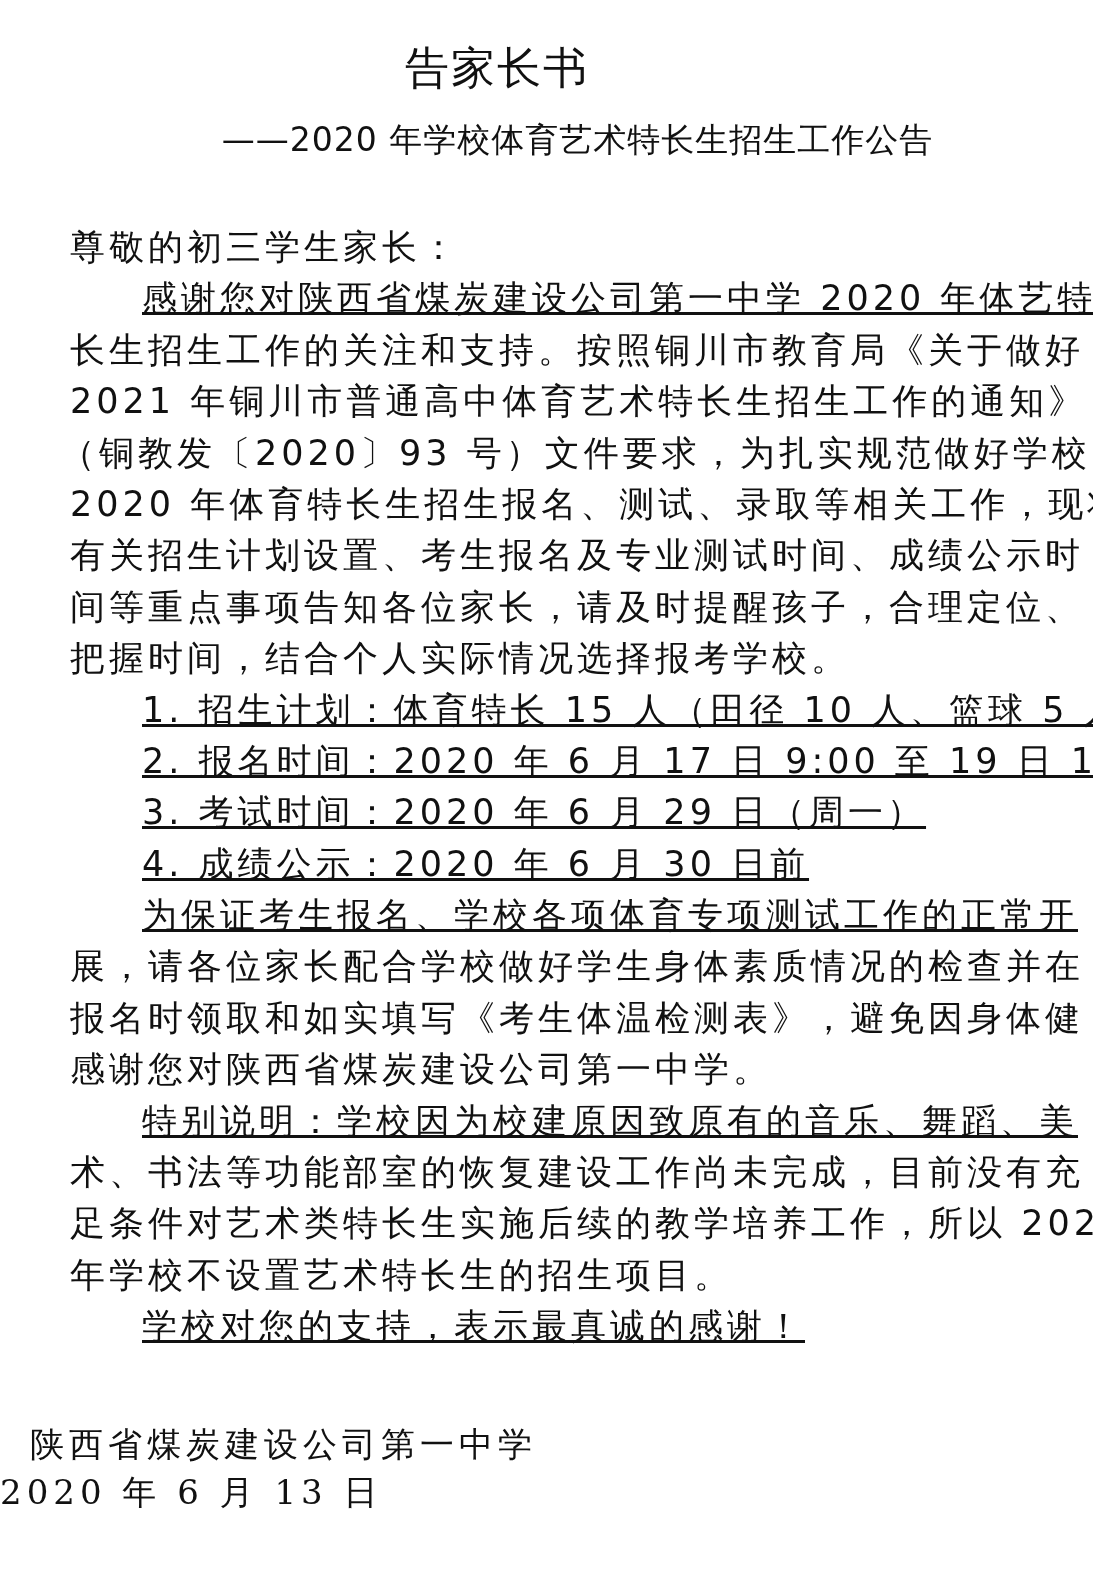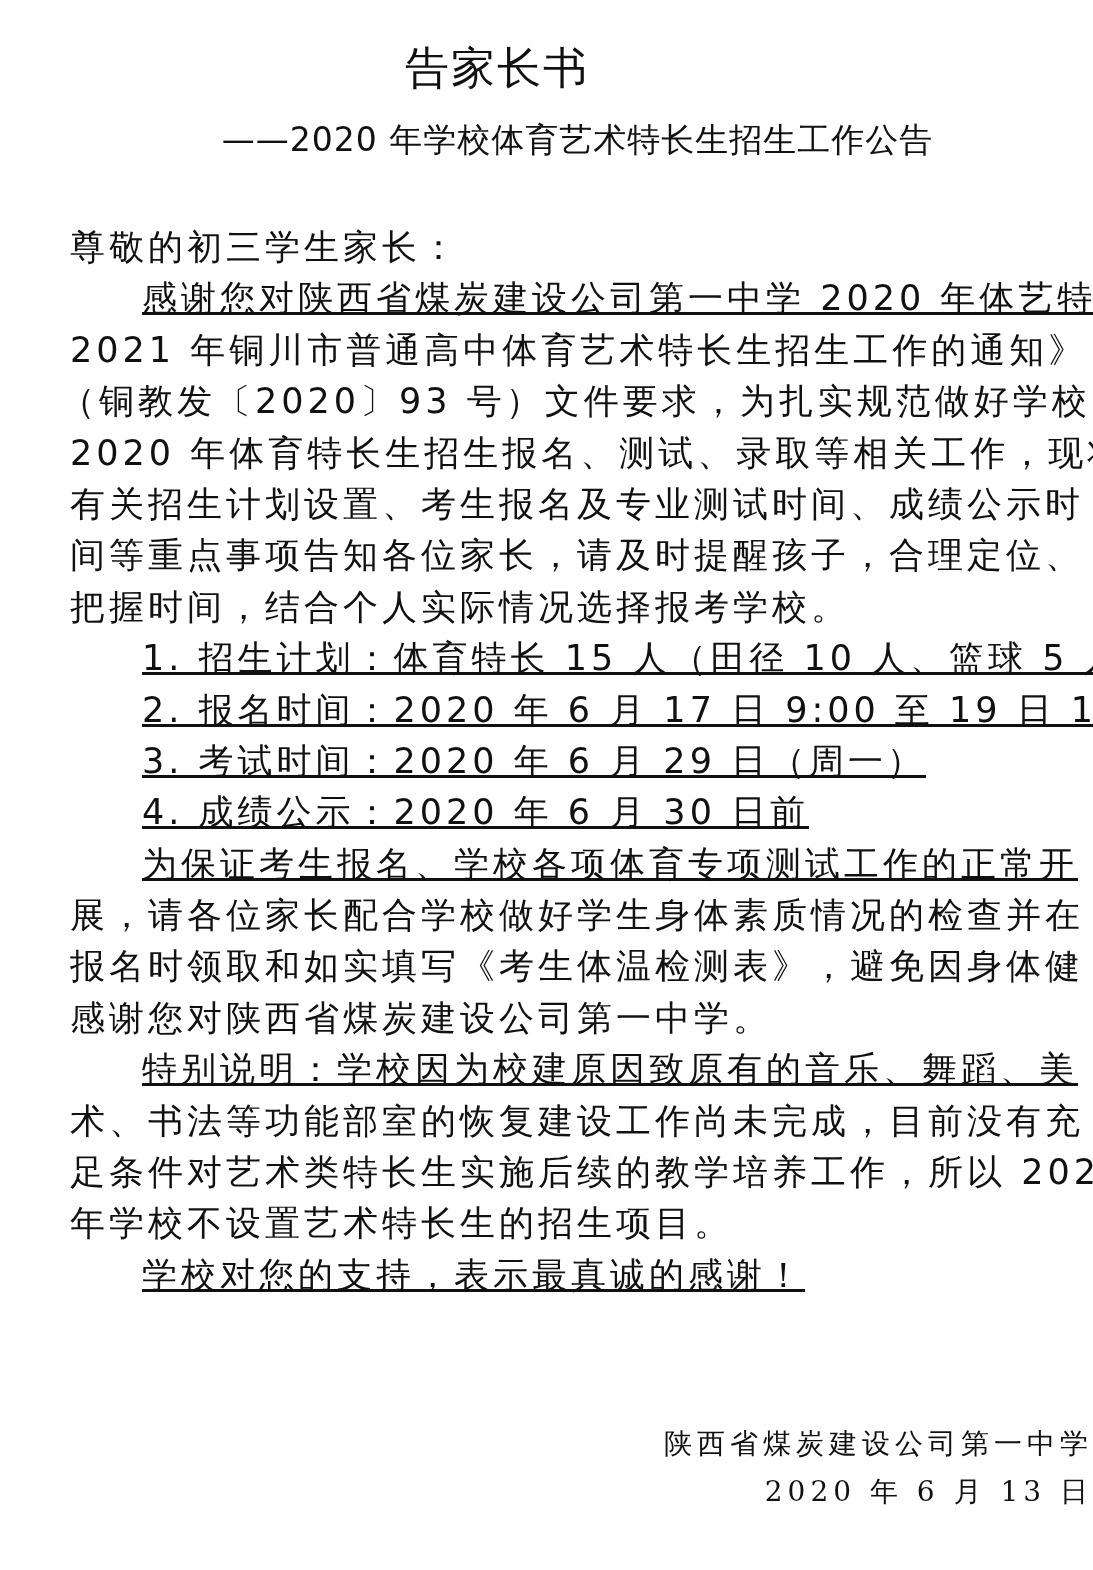--- a/index.html
+++ b/index.html
@@ -63,22 +63,22 @@
     }
     .indent {
       padding-left: 72px;
       text-decoration: underline;
     }
     .signature {
       position: absolute;
       top: 1420px;
       left: 0;
       width: 1093px;
-      text-align: right;
-      font-size: 28px;
+      text-align: left;
+      font-size: 34px;
       letter-spacing: 5px;
       font-family: "DejaVu Serif", "Liberation Serif", serif;
     }
     .signature .sig-line {
       height: 48px;
       line-height: 48px;
       white-space: nowrap;
     }
     .sig-org { padding-left: 30px; }
   </style>
@@ -88,20 +88,21 @@
 <div class="page">
 
   <div class="title">告家长书</div>
   <div class="subtitle">——2020 年学校体育艺术特长生招生工作公告</div>
 
   <div class="body-text">
     <div class="line">尊敬的初三学生家长：</div>
 
     <div>
       <div class="line indent">感谢您对陕西省煤炭建设公司第一中学 2020 年体艺特</div>
+      <div class="line">长生招生工作的关注和支持。按照铜川市教育局《关于做好</div>
       <div class="line">2021 年铜川市普通高中体育艺术特长生招生工作的通知》</div>
       <div class="line" style="margin-left:-10px">（铜教发〔2020〕93 号）文件要求，为扎实规范做好学校</div>
       <div class="line">2020 年体育特长生招生报名、测试、录取等相关工作，现将</div>
       <div class="line">有关招生计划设置、考生报名及专业测试时间、成绩公示时</div>
       <div class="line">间等重点事项告知各位家长，请及时提醒孩子，合理定位、</div>
       <div class="line">把握时间，结合个人实际情况选择报考学校。</div>
     </div>
 
     <div>
       <div class="line indent">1. 招生计划：体育特长 15 人（田径 10 人、篮球 5 人）</div>

